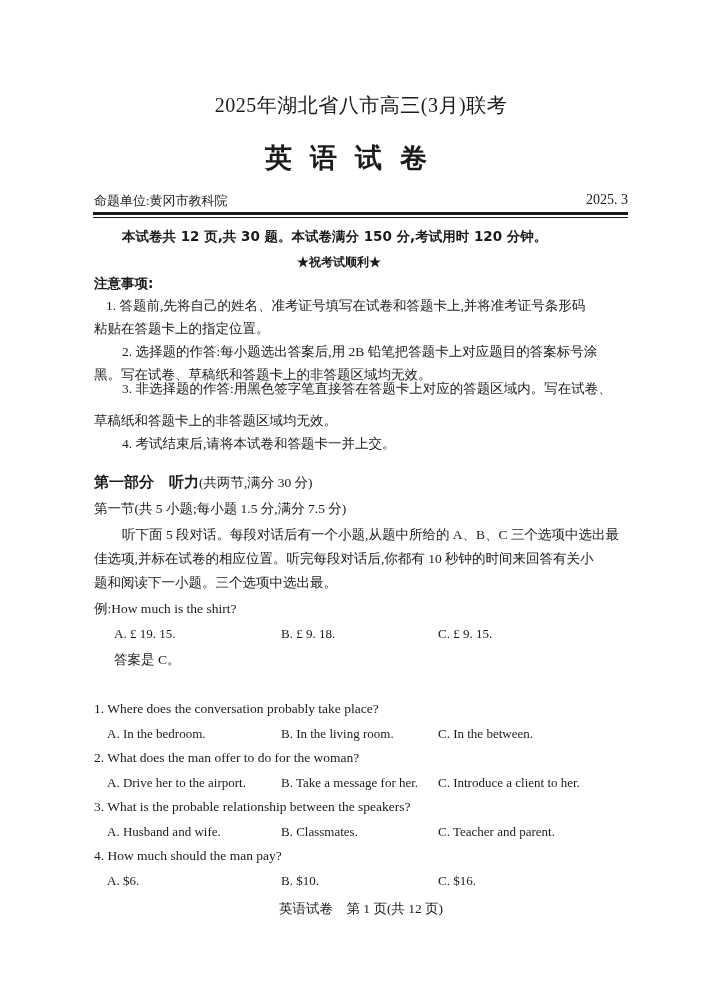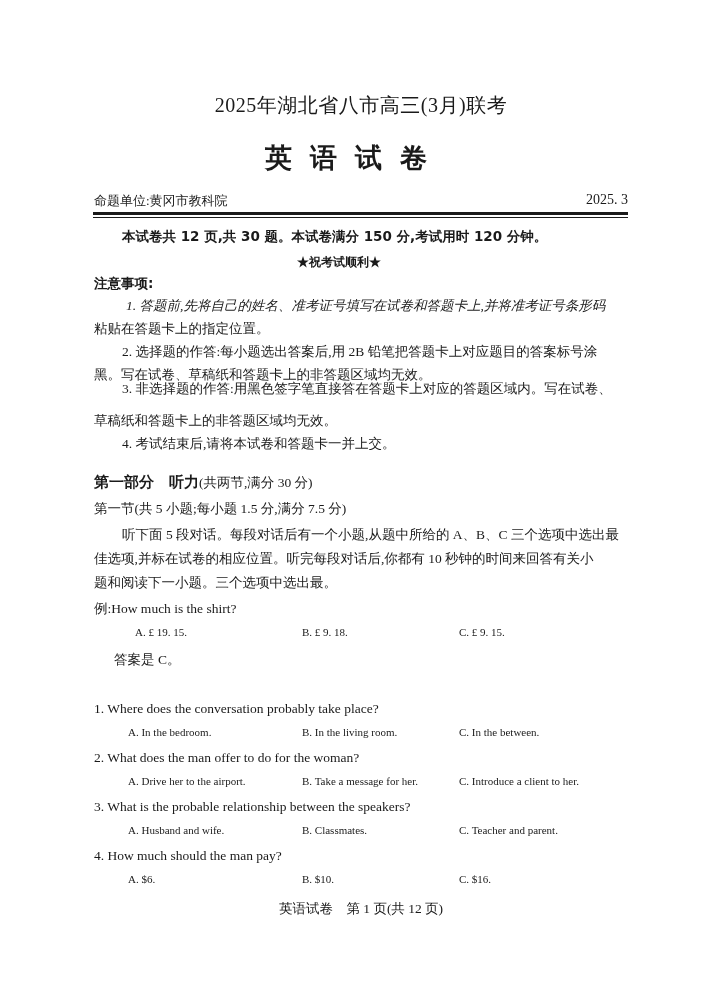--- a/index.html
+++ b/index.html
@@ -13,38 +13,38 @@
   .date { top: 192px; right: 94px; font-size: 14px; }
   .rule-thick { position: absolute; left: 93px; width: 535px; top: 212px; height: 3px; background: #1a1a1a; }
   .rule-thin { position: absolute; left: 93px; width: 535px; top: 217px; height: 1px; background: #1a1a1a; }
   .info { top: 228px; left: 122px; font-size: 13.5px; font-weight: bold; font-family: "DejaVu Sans", sans-serif; }
   .wish { top: 254px; left: 0; width: 678px; text-align: center; font-size: 12px; font-weight: bold; }
   .notes-title { top: 275px; left: 94px; font-size: 13.5px; font-weight: bold; font-family: "DejaVu Sans", sans-serif; }
   .para { font-size: 13.5px; }
   .section-title { top: 473px; left: 94px; font-size: 15px; font-weight: bold; font-family: "DejaVu Sans", sans-serif; }
   .section-title .sub { font-weight: normal; font-size: 13.5px; font-family: "Liberation Serif", serif; }
   .q { font-size: 13.5px; }
-  .opt { font-size: 11px; margin-left: 21px; }
+  .opt { font-size: 13px; }
   .footer { top: 900px; left: 0; width: 722px; text-align: center; font-size: 13.5px; }
 </style>
 </head>
 <body>
 
 <div class="abs title1">2025年湖北省八市高三(3月)联考</div>
 <div class="abs title2">英语试卷</div>
 <div class="abs unit">命题单位:黄冈市教科院</div>
 <div class="abs date">2025. 3</div>
 <div class="rule-thick"></div>
 <div class="rule-thin"></div>
 
 <div class="abs info">本试卷共 12 页,共 30 题。本试卷满分 150 分,考试用时 120 分钟。</div>
 <div class="abs wish">★祝考试顺利★</div>
 
 <div class="abs notes-title">注意事项:</div>
-<div class="abs para" style="top:297px;left:126px;font-style:italic;">1. 答题前,先将自己的姓名、准考证号填写在试卷和答题卡上,并将准考证号条形码</div>
+<div class="abs para" style="top:297px;left:106px;">1. 答题前,先将自己的姓名、准考证号填写在试卷和答题卡上,并将准考证号条形码</div>
 <div class="abs para" style="top:320px;left:94px;">粘贴在答题卡上的指定位置。</div>
 <div class="abs para" style="top:343px;left:122px;">2. 选择题的作答:每小题选出答案后,用 2B 铅笔把答题卡上对应题目的答案标号涂</div>
 <div class="abs para" style="top:366px;left:94px;">黑。写在试卷、草稿纸和答题卡上的非答题区域均无效。</div>
 <div class="abs para" style="top:380px;left:122px;">3. 非选择题的作答:用黑色签字笔直接答在答题卡上对应的答题区域内。写在试卷、</div>
 <div class="abs para" style="top:412px;left:94px;">草稿纸和答题卡上的非答题区域均无效。</div>
 <div class="abs para" style="top:435px;left:122px;">4. 考试结束后,请将本试卷和答题卡一并上交。</div>
 
 <div class="abs section-title">
   <span>第一部分　听力</span><span class="sub">(共两节,满分 30 分)</span>
 </div>

